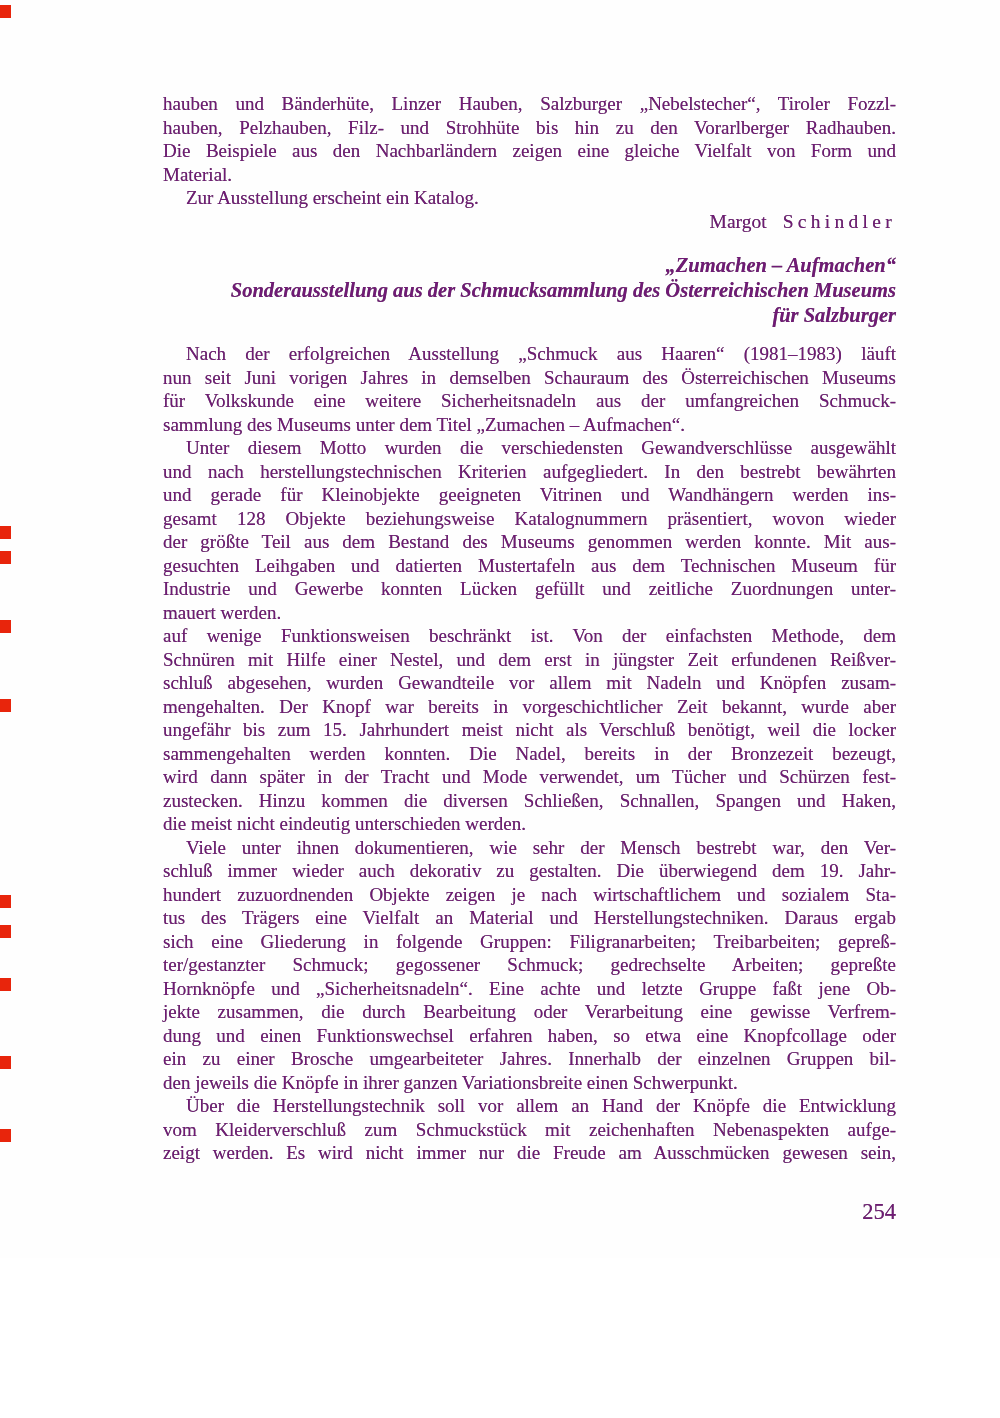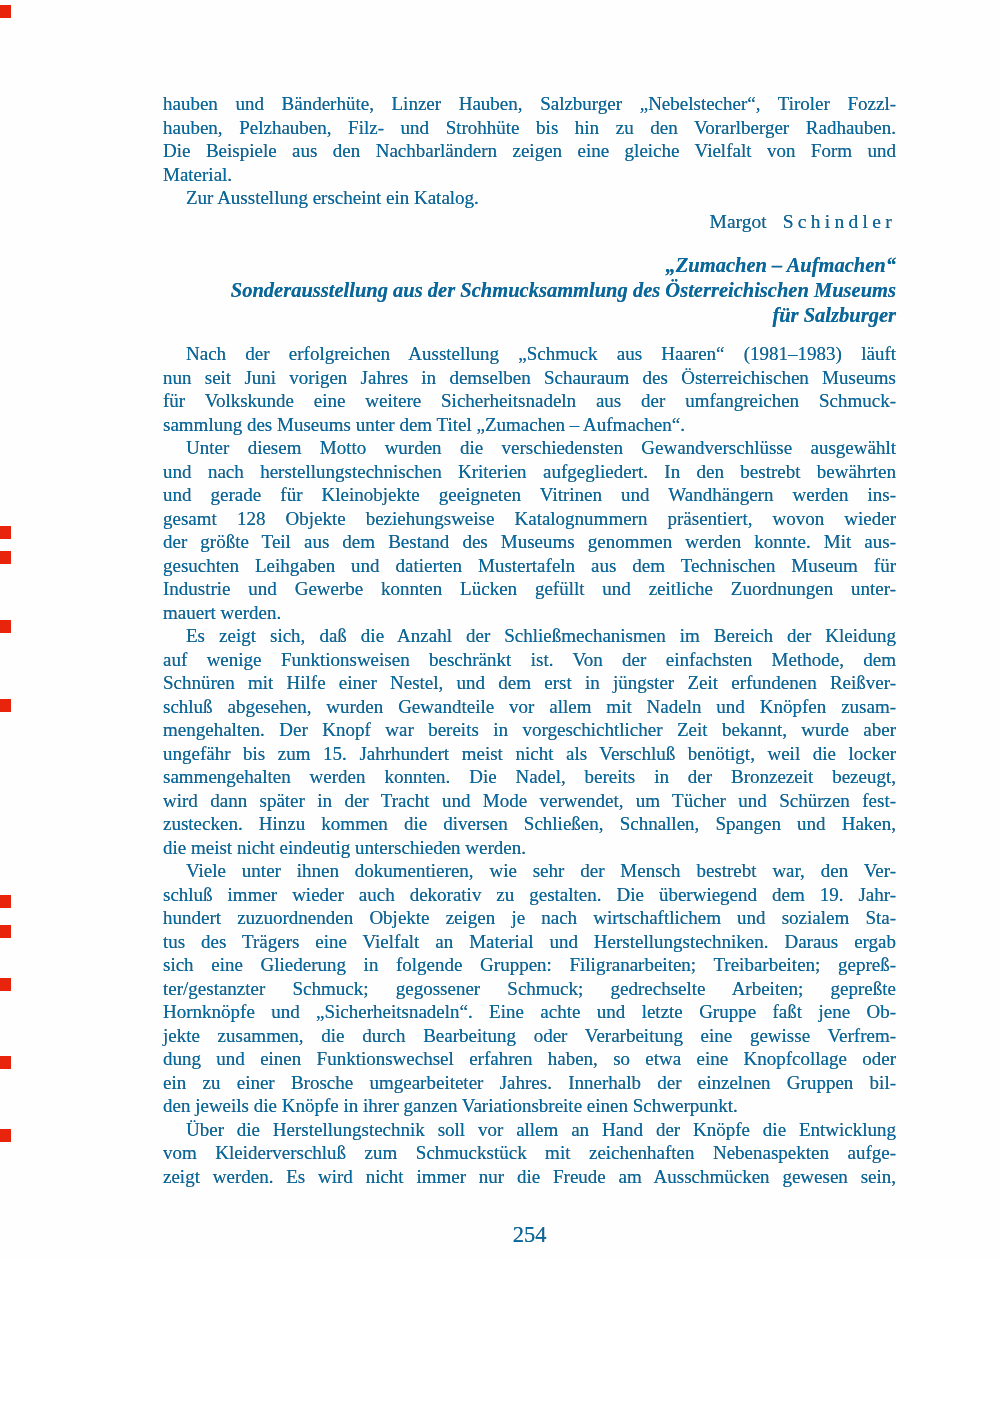--- a/index.html
+++ b/index.html
@@ -1,38 +1,38 @@
 <!DOCTYPE html>
 <html><head>
 <meta charset="utf-8">
 <style>
   html,body{margin:0;padding:0;background:#ffffff;}
   .page{
     position:relative;width:1000px;height:1258px;background:#fefefe;
-    font-family:"Liberation Serif", serif;color:#0369a1;overflow:hidden;
+    font-family:"Liberation Serif", serif;color:#701a75;overflow:hidden;
   }
   .textcol{position:absolute;left:163px;top:92px;width:733px;}
   .line{
     font-size:19px;line-height:23.5px;height:23.5px;
     text-align:justify;text-align-last:justify;
     text-shadow:0 0 0.4px rgba(0,0,0,.55);
     white-space:nowrap;
   }
   .line.rag{text-align-last:left;}
   .line.left{text-align:left;text-align-last:left;}
   .line.indent{text-indent:23px;}
   .sigline{
     font-size:19.5px;line-height:23.5px;height:23.5px;text-align:right;
     text-shadow:0 0 0.4px rgba(0,0,0,.55);
   }
   .sig-last{letter-spacing:0.22em;margin-left:16px;}
   .heading{margin-top:20px;margin-bottom:14px;text-align:right;font-weight:bold;font-style:italic;}
   .h-line{font-size:20.5px;line-height:25px;text-shadow:0 0 0.4px rgba(0,0,0,.55);}
   .pageno{
-    margin-top:34px;font-size:22.5px;line-height:26px;text-align:center;
+    margin-top:34px;font-size:22.5px;line-height:26px;text-align:right;
     text-shadow:0 0 0.4px rgba(0,0,0,.55);
   }
   .edge-mark{position:absolute;left:0;width:11px;height:13px;}
 </style>
 </head>
 <body>
 
 <div class="page">
 
   <div id="edgeMarks">
@@ -75,21 +75,20 @@
         <div class="line">für Volkskunde eine weitere Sicherheitsnadeln aus der umfangreichen Schmuck-</div>
         <div class="line rag">sammlung des Museums unter dem Titel „Zumachen – Aufmachen“.</div>
         <div class="line indent">Unter diesem Motto wurden die verschiedensten Gewandverschlüsse ausgewählt</div>
         <div class="line">und nach herstellungstechnischen Kriterien aufgegliedert. In den bestrebt bewährten</div>
         <div class="line">und gerade für Kleinobjekte geeigneten Vitrinen und Wandhängern werden ins-</div>
         <div class="line">gesamt 128 Objekte beziehungsweise Katalognummern präsentiert, wovon wieder</div>
         <div class="line">der größte Teil aus dem Bestand des Museums genommen werden konnte. Mit aus-</div>
         <div class="line">gesuchten Leihgaben und datierten Mustertafeln aus dem Technischen Museum für</div>
         <div class="line">Industrie und Gewerbe konnten Lücken gefüllt und zeitliche Zuordnungen unter-</div>
         <div class="line rag">mauert werden.</div>
-        <div class="line indent">Es zeigt sich, daß die Anzahl der Schließmechanismen im Bereich der Kleidung</div>
         <div class="line">auf wenige Funktionsweisen beschränkt ist. Von der einfachsten Methode, dem</div>
         <div class="line">Schnüren mit Hilfe einer Nestel, und dem erst in jüngster Zeit erfundenen Reißver-</div>
         <div class="line">schluß abgesehen, wurden Gewandteile vor allem mit Nadeln und Knöpfen zusam-</div>
         <div class="line">mengehalten. Der Knopf war bereits in vorgeschichtlicher Zeit bekannt, wurde aber</div>
         <div class="line">ungefähr bis zum 15. Jahrhundert meist nicht als Verschluß benötigt, weil die locker</div>
         <div class="line">sammengehalten werden konnten. Die Nadel, bereits in der Bronzezeit bezeugt,</div>
         <div class="line">wird dann später in der Tracht und Mode verwendet, um Tücher und Schürzen fest-</div>
         <div class="line">zustecken. Hinzu kommen die diversen Schließen, Schnallen, Spangen und Haken,</div>
         <div class="line rag">die meist nicht eindeutig unterschieden werden.</div>
         <div class="line indent">Viele unter ihnen dokumentieren, wie sehr der Mensch bestrebt war, den Ver-</div>

